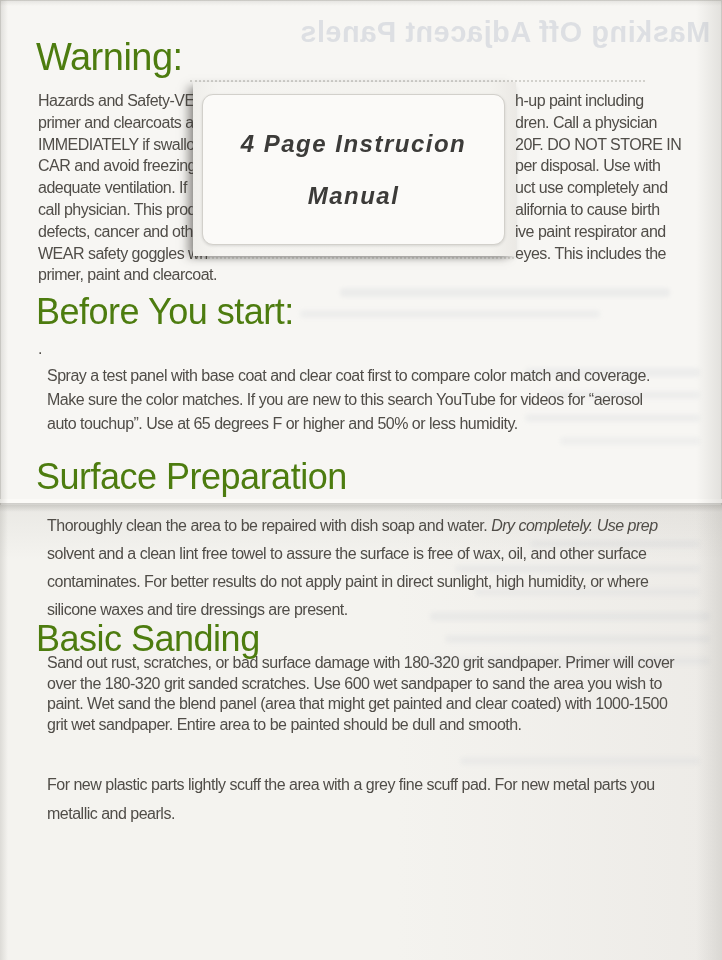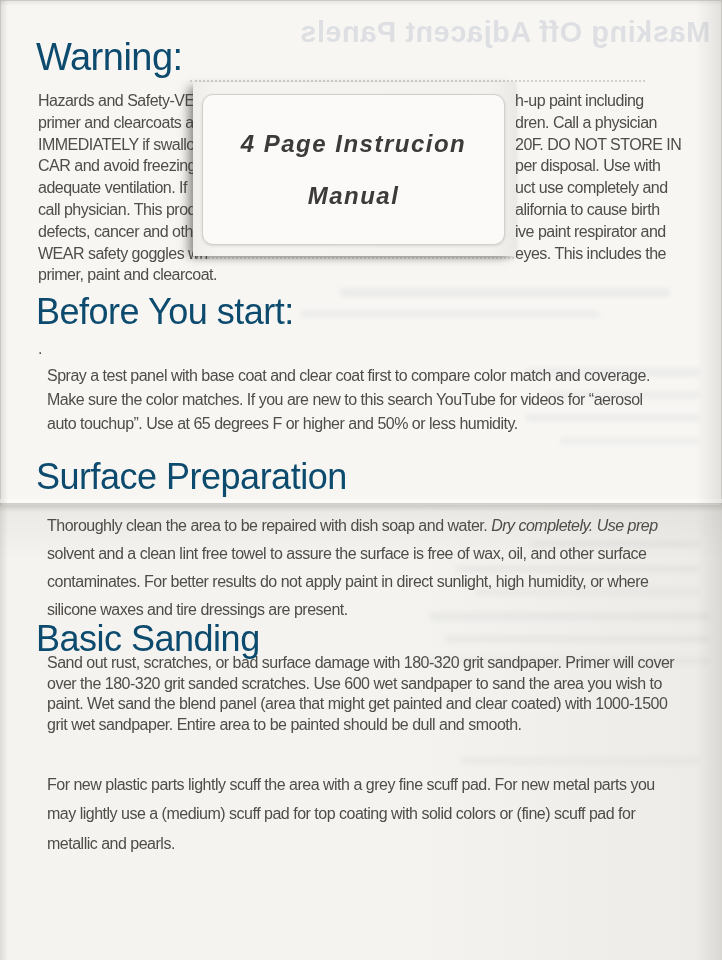--- a/index.html
+++ b/index.html
@@ -24,21 +24,21 @@
     background:linear-gradient(180deg, rgba(110,108,102,.30), rgba(110,108,102,0));}
   
   .edge-right{position:absolute;right:0;top:0;width:26px;height:960px;
     background:linear-gradient(270deg, rgba(150,148,142,.22), rgba(0,0,0,0));}
   .edge-left{position:absolute;left:0;top:0;width:8px;height:960px;
     background:linear-gradient(90deg, rgba(150,148,142,.25), rgba(0,0,0,0));}
   .edge-top{position:absolute;left:0;top:0;width:722px;height:6px;
     background:linear-gradient(180deg, rgba(150,148,142,.20), rgba(0,0,0,0));}
 
   h1{
-    position:absolute;margin:0;font-weight:400;color:#0c4a6e;
+    position:absolute;margin:0;font-weight:400;color:#4d7c0f;
     font-size:36px;letter-spacing:-0.5px;white-space:nowrap;
   }
   .body-text{color:#504d48;letter-spacing:-0.5px;}
 
   
   .ghost-header{
     position:absolute;top:16px;left:295px;width:420px;
     transform:scaleX(-1);
     font-size:29px;font-weight:700;letter-spacing:0.5px;
     color:#c9ced6;opacity:.55;filter:blur(0.6px);
@@ -184,21 +184,20 @@
 
   <div id="sanding-par1" class="par body-text" style="top:653px;">
     <div class="ln">Sand out rust, scratches, or bad surface damage with 180-320 grit sandpaper. Primer will cover</div>
     <div class="ln">over the 180-320 grit sanded scratches. Use 600 wet sandpaper to sand the area you wish to</div>
     <div class="ln">paint. Wet sand the blend panel (area that might get painted and clear coated) with 1000-1500</div>
     <div class="ln">grit wet sandpaper. Entire area to be painted should be dull and smooth.</div>
   </div>
 
   <div id="sanding-par2" class="par body-text" style="top:770px;">
     <div class="ln">For new plastic parts lightly scuff the area with a grey fine scuff pad. For new metal parts you</div>
-    <div class="ln">may lightly use a (medium) scuff pad for top coating with solid colors or (fine) scuff pad for</div>
     <div class="ln">metallic and pearls.</div>
   </div>
 
   <div class="edge-right"></div>
   <div class="edge-left"></div>
   <div class="edge-top"></div>
 
 </div>
 
 </body></html>

